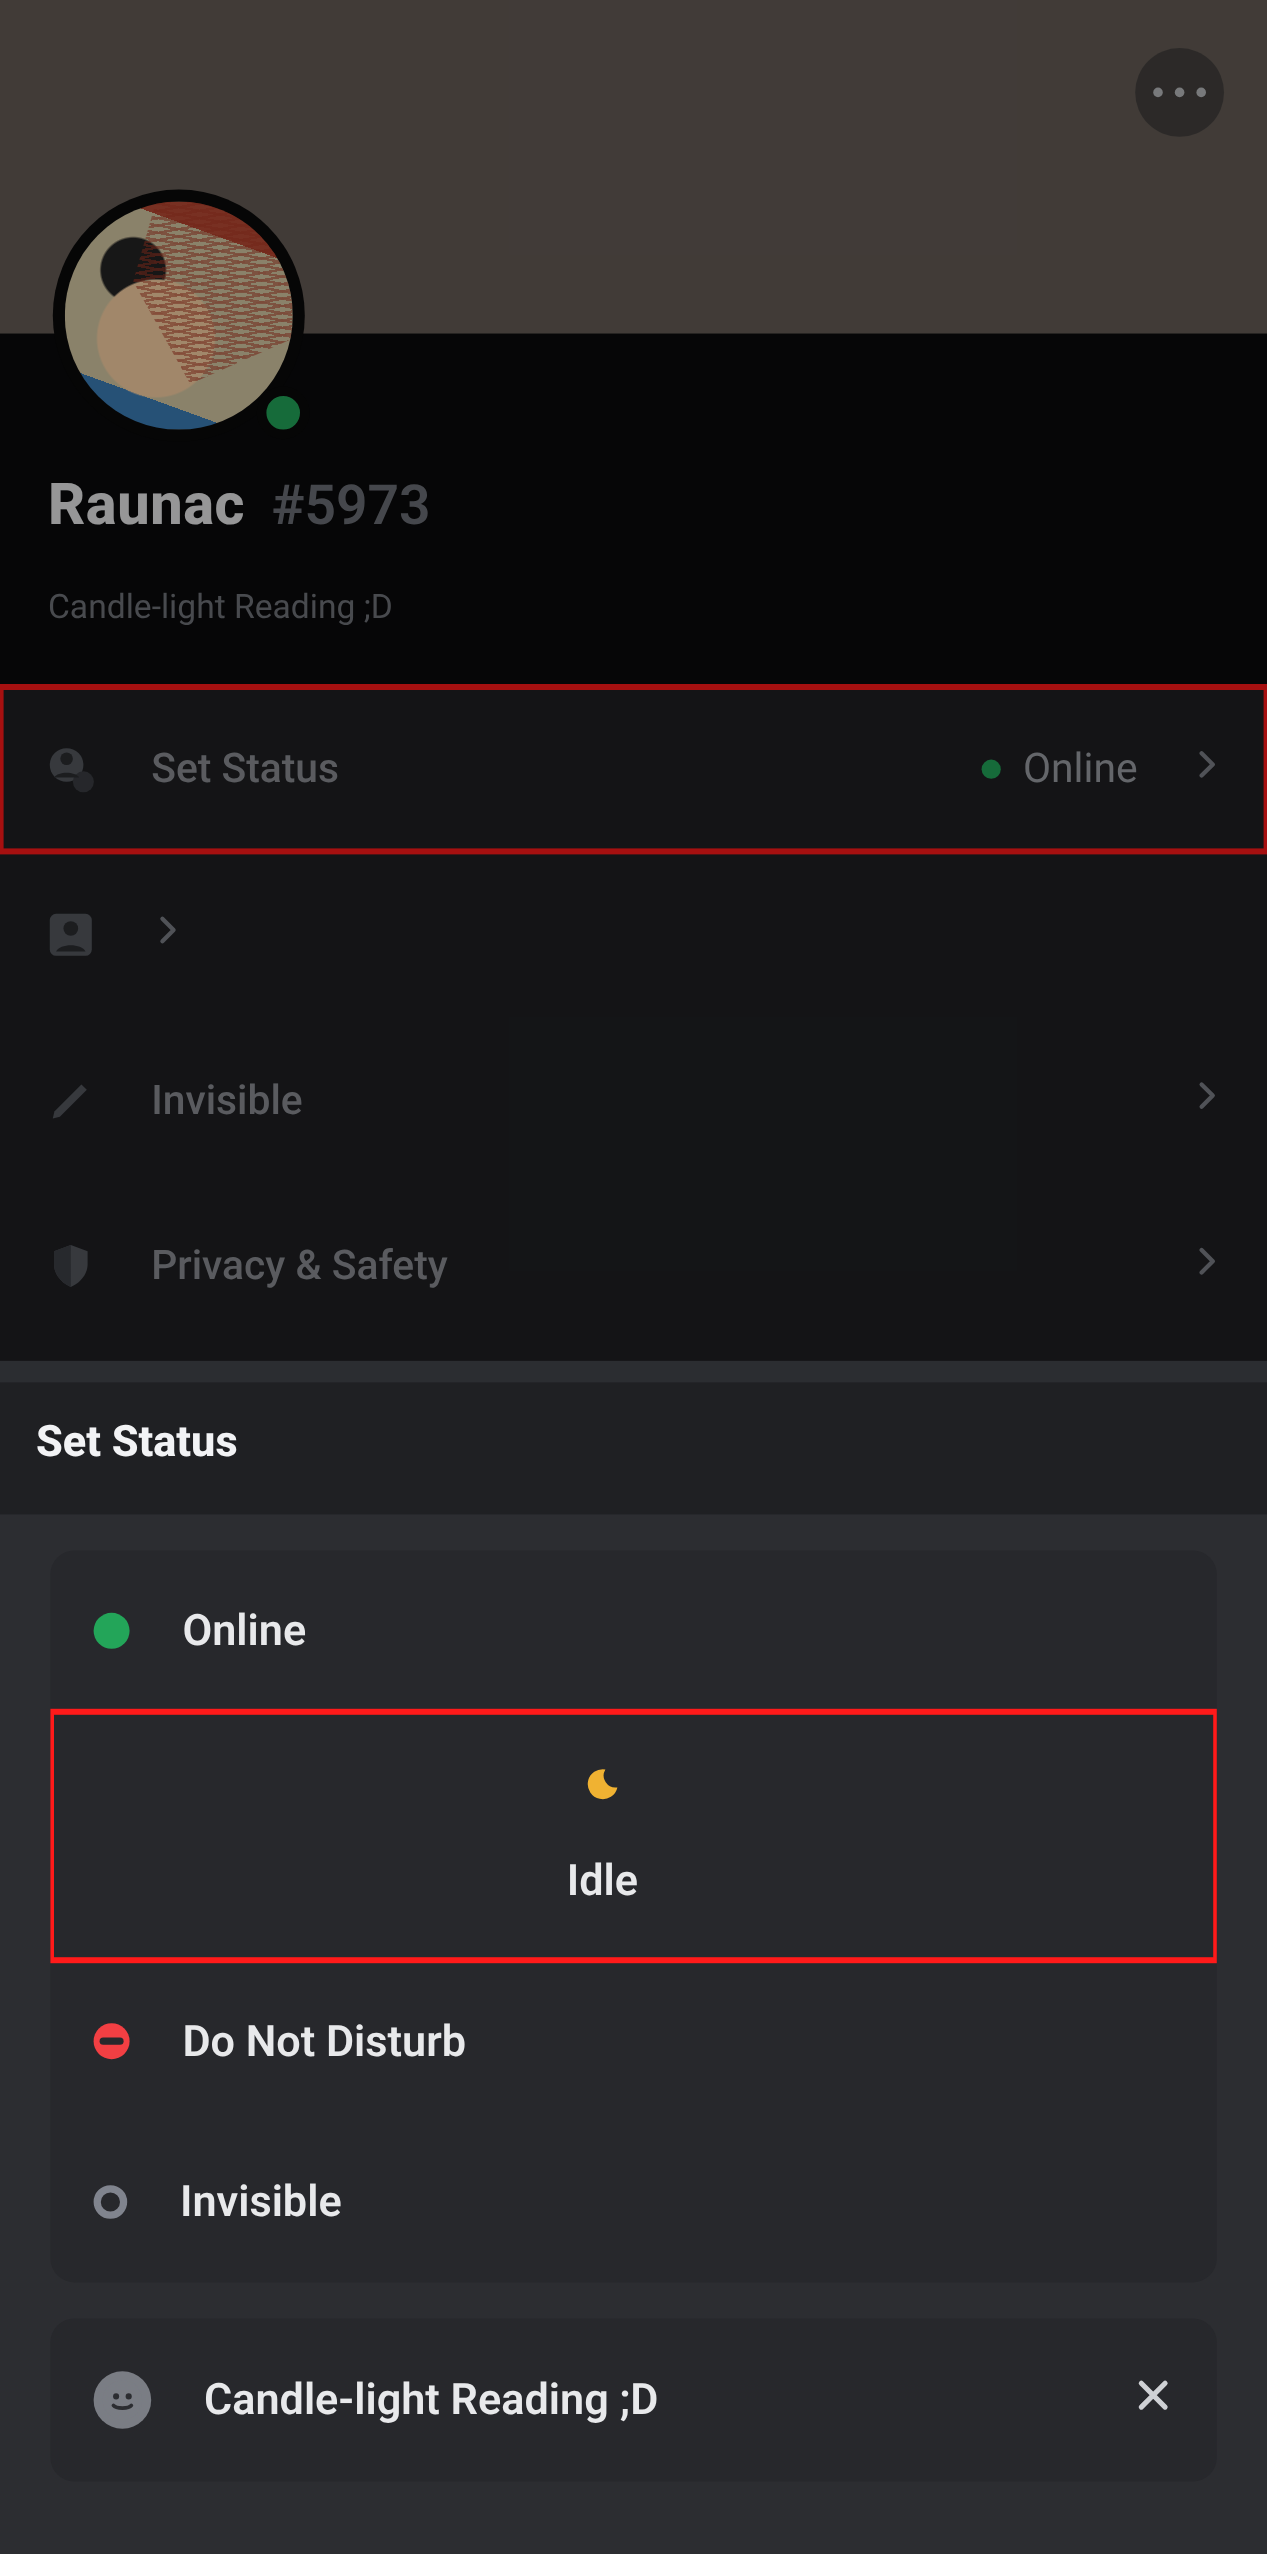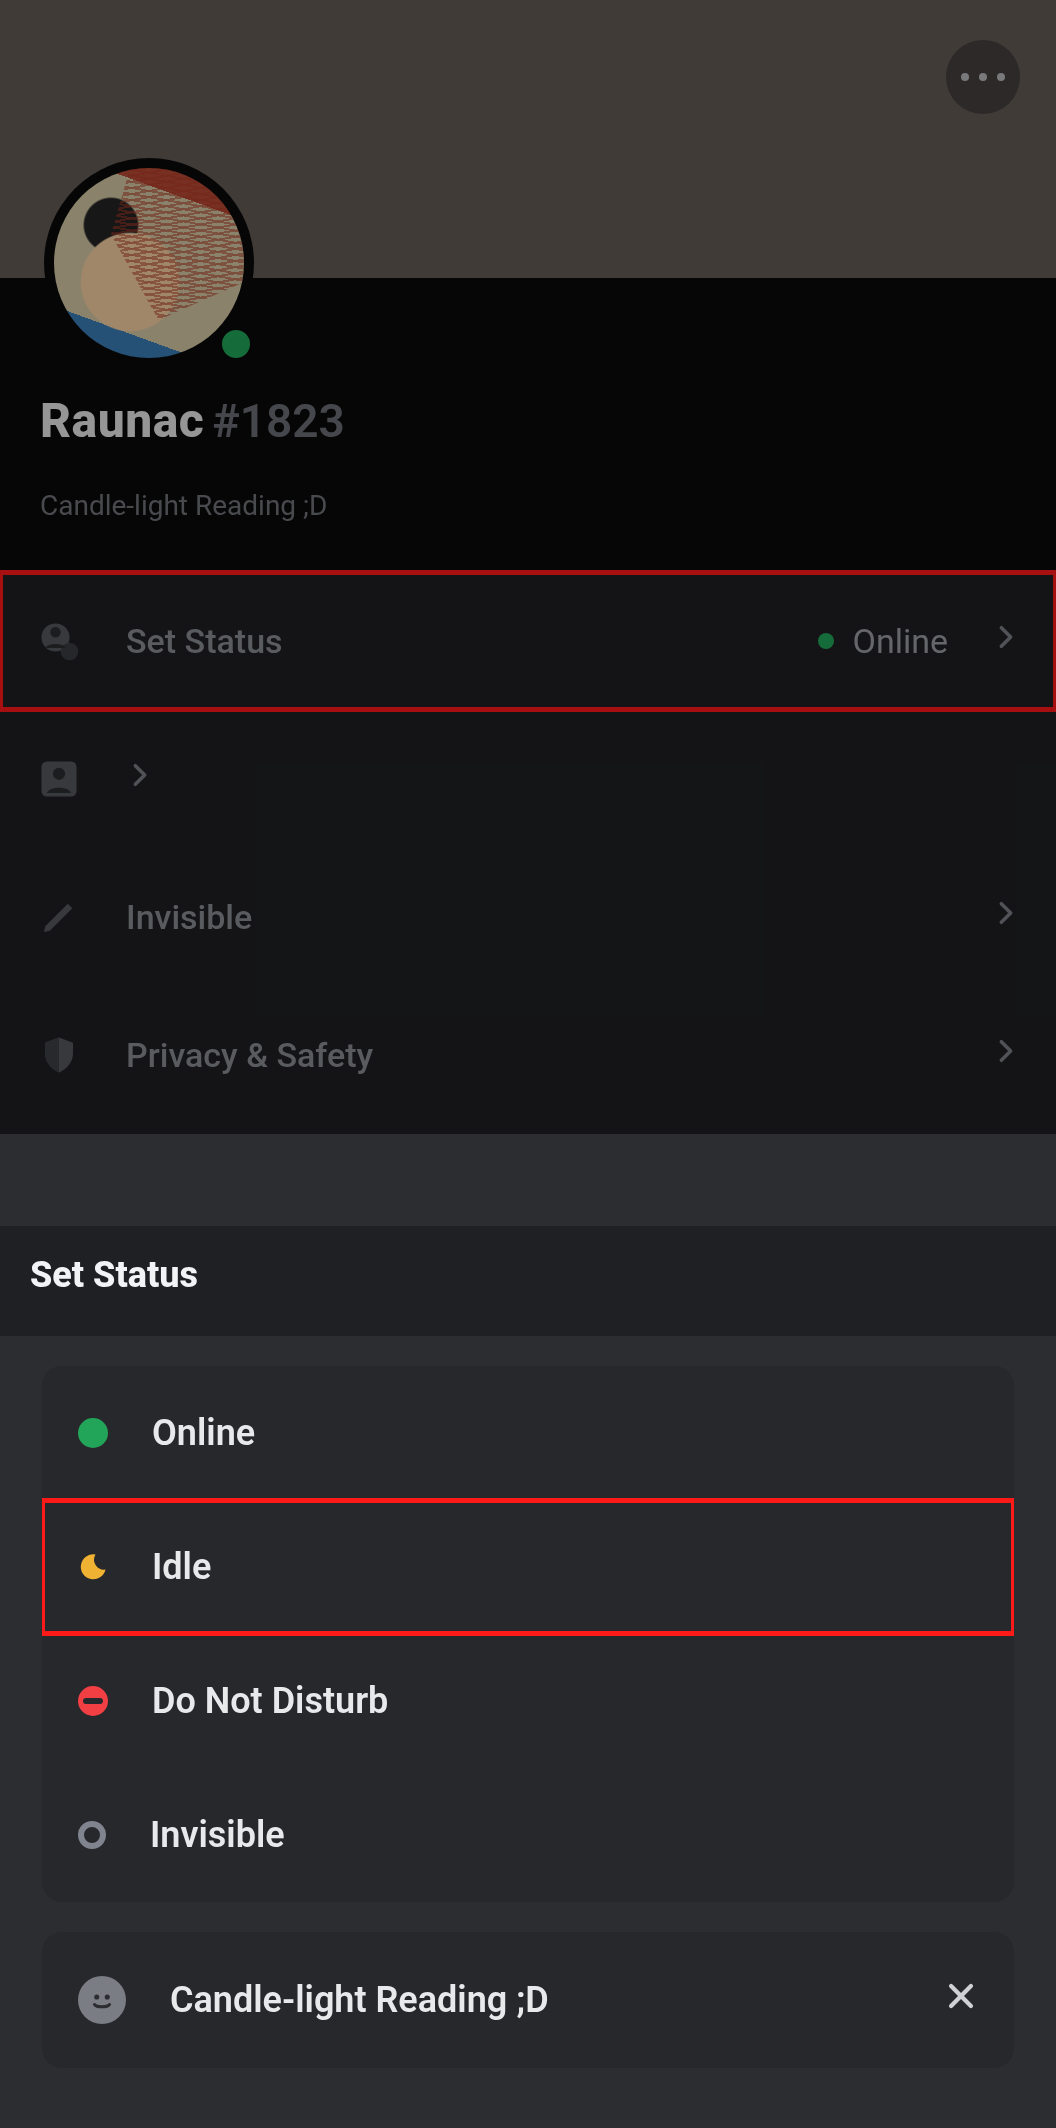--- a/index.html
+++ b/index.html
@@ -46,21 +46,21 @@
       repeating-linear-gradient(10deg, rgba(174,58,38,0.85) 0 2px, transparent 2px 6px),
       repeating-linear-gradient(-10deg, rgba(174,58,38,0.85) 0 2px, transparent 2px 6px);
     clip-path: polygon(40% 0, 100% 0, 100% 60%, 55% 80%, 30% 35%);
     opacity:0.6;
   }
   .presence-big {
     position:absolute; right:-4px; bottom:2px;
     width:44px; height:44px; border-radius:50%;
     background:#23a559; border:8px solid #0a0a0a;
   }
-  .username-row { display:flex; align-items:baseline; gap:8px; color:#616469; position:relative; top:14px; }
+  .username-row { display:flex; align-items:baseline; gap:22px; color:#616469; position:relative; top:14px; }
   .username { color:#e6e7e9; font-size:48px; font-weight:800; letter-spacing:0.5px; }
   .discrim  { color:#6b6e75; font-size:46px; font-weight:600; }
   .custom-status-text { color:#6f7278; font-size:28px; margin-top:54px; }
 
   
   .dimmed { position:relative; }
   .dimmed::after{ content:""; position:absolute; inset:0; background:rgba(0,0,0,0.35); pointer-events:none; }
 
   
   .settings { background:#1f2023; }
@@ -151,21 +151,21 @@
       </div>
     </div>
 
     <div class="profile-header">
       <div class="avatar-wrap">
         <div class="avatar"></div>
         <div class="presence-big"></div>
       </div>
       <div class="username-row">
         <span class="username">Raunac</span>
-        <span class="discrim">#1823</span>
+        <span class="discrim">#5973</span>
       </div>
       <div class="custom-status-text">Candle-light Reading ;D</div>
     </div>
 
     <div class="settings">
       <div class="row highlight-red">
         <span class="icon">
           <svg width="42" height="42" viewBox="0 0 24 24">
               <circle cx="10" cy="10" r="8" fill="#55585f"></circle>
               <circle cx="18" cy="18" r="5" fill="#3b3d42"></circle>
@@ -234,21 +234,21 @@
   <div class="sheet-wrap">
     <div class="grabber"></div>
     <div class="sheet">
       <div class="sheet-title">Set Status</div>
 
       <div class="card">
         <div class="option">
           <span class="badge online"></span>
           <span>Online</span>
         </div>
-        <div class="option idle-highlight" style="padding-right:88px;">
+        <div class="option idle-highlight" style="padding-right:88px;flex-direction:column;">
           <span class="badge idle">
             <svg width="30" height="30" viewBox="0 0 24 24">
                 <path d="M14 2a10 10 0 1 0 8 12 8 8 0 0 1-8-12z"></path>
               </svg>
           </span>
           <span>Idle</span>
         </div>
         <div class="option">
           <span class="badge dnd"></span>
           <span>Do Not Disturb</span>

